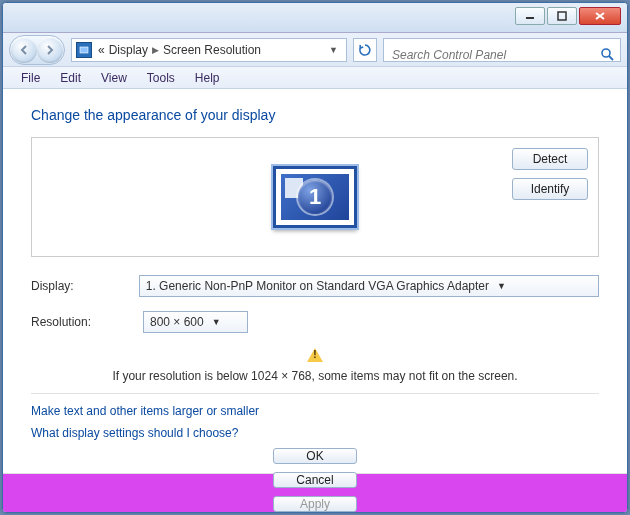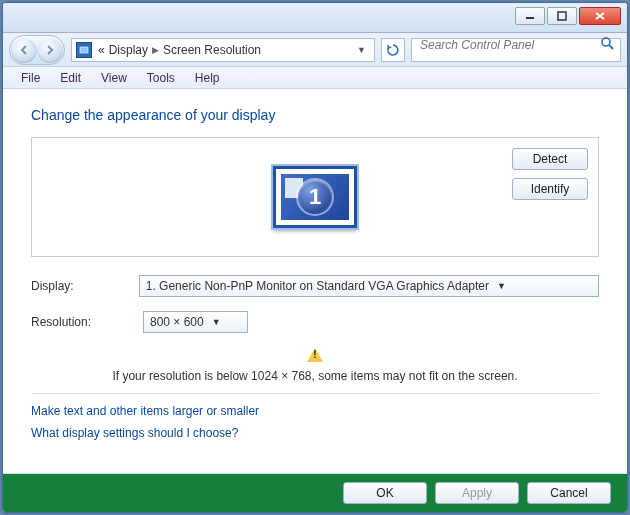--- a/index.html
+++ b/index.html
@@ -66,22 +66,22 @@
     margin-right:6px; color:#fff; font-size:9px;
   }
   .addr-sep { margin:0 4px; color:#666; font-size:9px; }
   .addr-dd { margin-left:auto; color:#555; font-size:9px; padding:0 4px; }
   .refresh-btn {
     width:24px; height:24px; border:1px solid #aabfd8; background:#fff;
     display:flex; align-items:center; justify-content:center;
     color:#2a6fbb; font-size:12px;
   }
   .searchbox {
-    width:210px; height:24px; border:1px solid #aabfd8; background:#fff;
-    display:flex; align-items:flex-end; padding:8px 6px;
+    width:238px; height:24px; border:1px solid #aabfd8; background:#fff;
+    display:flex; align-items:flex-start; padding:8px 6px;
   }
   .searchbox input {
     border:none; outline:none; flex:1; font-size:12px;
     font-style:italic; color:#888; background:transparent;
     font-family:inherit;
   }
   .searchbox .mag { color:#2a6fbb; font-size:13px; }
 
   
   .menubar {
@@ -165,23 +165,23 @@
 
   .adv-row { text-align:right; margin:4px 0 8px 0; }
   a.link { color:#0a4aa0; text-decoration:none; cursor:pointer; font-size:12px; }
   .hr { border-top:1px solid #e2e2e2; margin:6px 0 10px 0; }
 
   .helplinks a { display:block; margin-bottom:8px; }
 
   .footer {
     position:absolute; left:0; right:0; bottom:0;
     height:39px; border-top:1px solid #e0e0e0;
-    background:#15803d;
+    background:#d946ef;
     display:flex; align-items:center; justify-content:flex-end;
-    gap:8px; padding:0 16px;
+    gap:8px; padding:0 16px;flex-direction:column;
   }
   .footer .std-btn { min-width:84px; }
 </style>
 </head>
 <body>
 
 <div class="window">
 
   <div class="titlebar">
     <div class="win-buttons">
@@ -292,17 +292,17 @@
     <div class="hr"></div>
 
     <div class="helplinks">
       <a class="link">Make text and other items larger or smaller</a>
       <a class="link">What display settings should I choose?</a>
     </div>
   </div>
 
   <div class="footer">
     <button class="std-btn">OK</button>
+    <button class="std-btn">Cancel</button>
     <button class="std-btn" disabled="">Apply</button>
-    <button class="std-btn">Cancel</button>
   </div>
 
 </div>
 
 </body></html>

